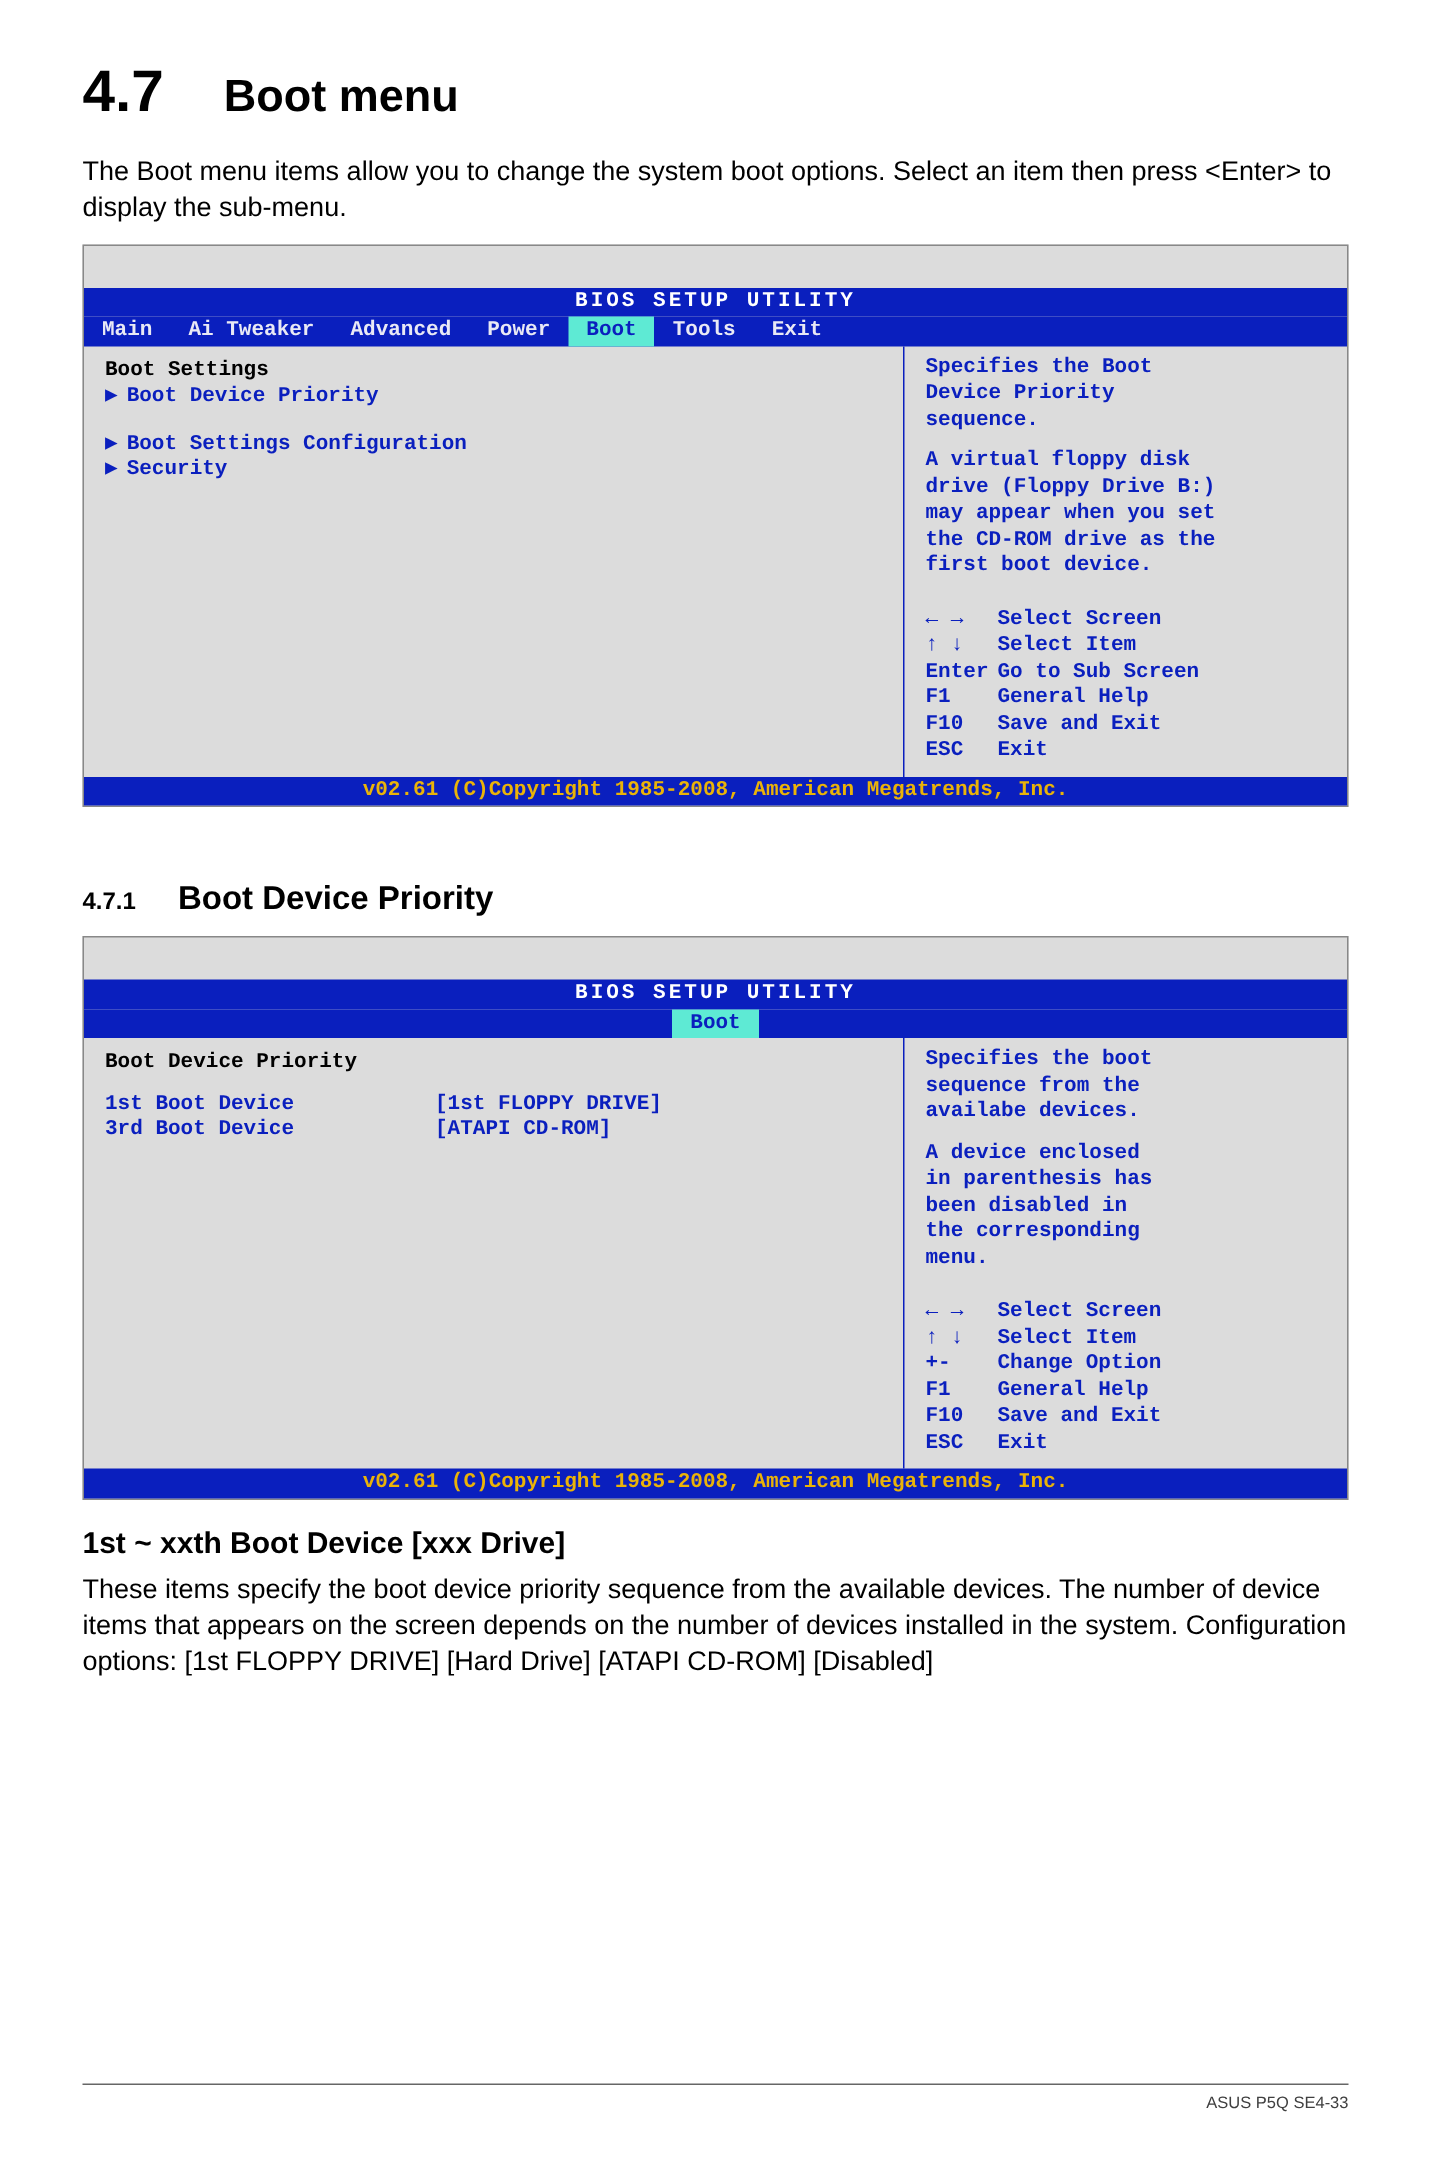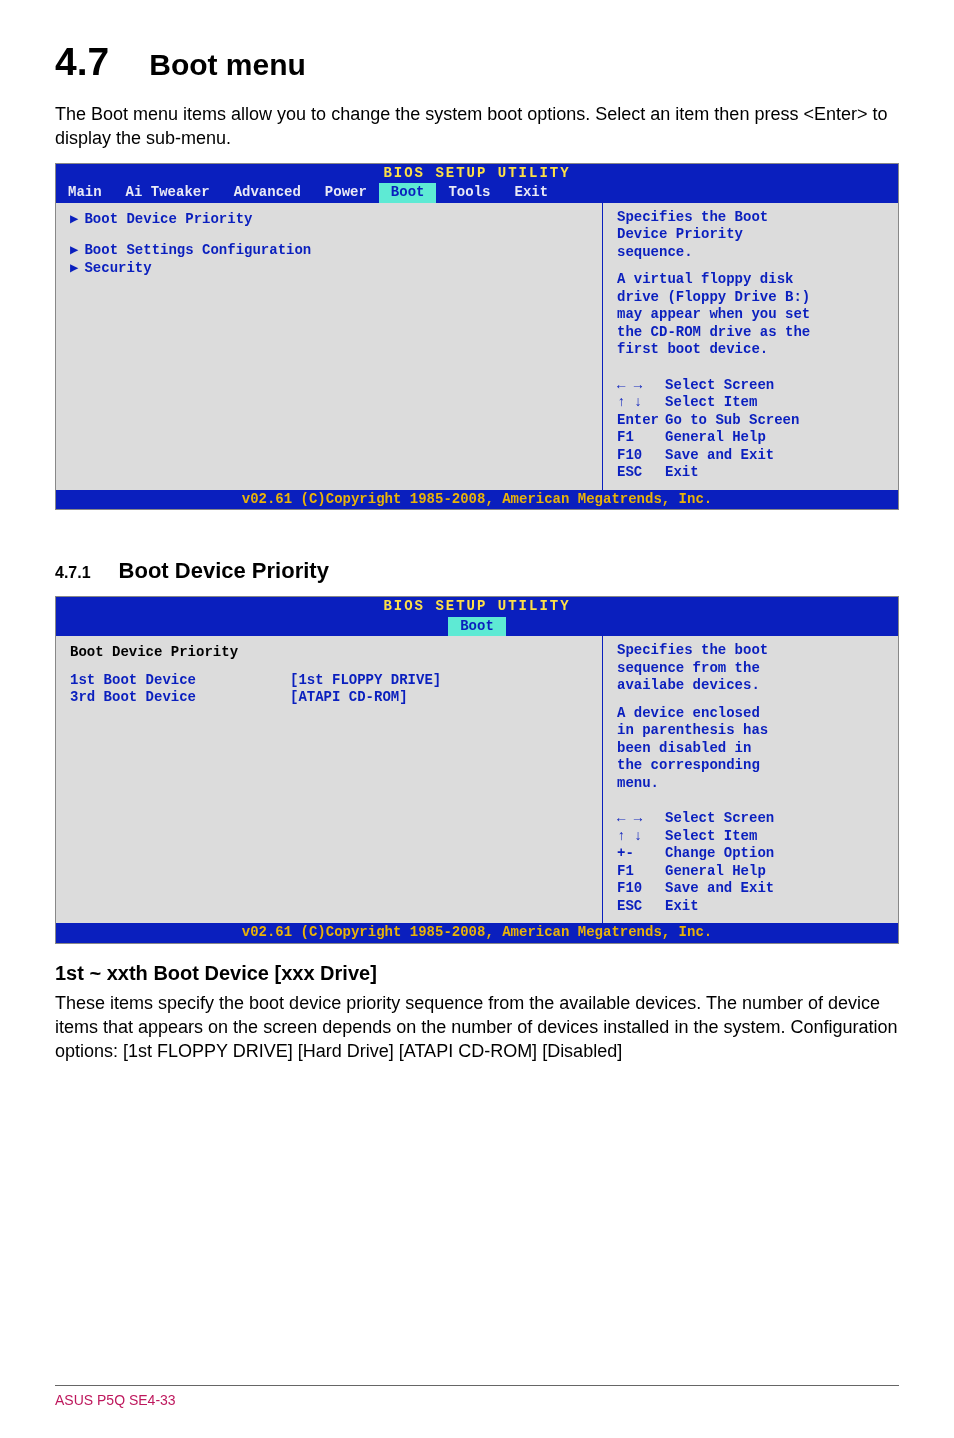--- a/index.html
+++ b/index.html
@@ -22,24 +22,25 @@
     margin-top: 12px;
     border: 1px solid #888;
     background: #dcdcdc;
     font-family: "Courier New", monospace;
     font-weight: bold;
     font-size: 14px;
     line-height: 1.25;
   }
   .bios-title-bar {
     background: #0a1fbe;
-    color: #fde047;
+    color: #ffffff;
     text-align: center;
     padding: 1px 0;
     letter-spacing: 2px;
+    margin-top: 28px;
   }
   .bios-tabs {
     background: #0a1fbe;
     color: #e9e9f5;
     display: flex;
     align-items: center;
   }
   .bios-tab { padding: 1px 12px; }
   .bios-tab.active { background: #5eead4; color: #0a1fbe; }
 
@@ -79,24 +80,24 @@
 
   .h3 { font-size: 20px; font-weight: bold; margin-top: 18px; }
 
   .footer {
     position: absolute;
     left: 55px;
     right: 55px;
     bottom: 30px;
     border-top: 1px solid #666;
     display: flex;
-    justify-content: flex-start;
+    justify-content: flex-end;
     padding-top: 6px;
-    font-size: 14px;
-    color: #be185d;
+    font-size: 11px;
+    color: #404040;
   }
 
   .keys-group { margin-top: 18px; }
 </style>
 </head>
 <body>
 
 <div class="h1-row">
   <span class="h1-num">4.7</span>
   <span class="h1-txt">Boot menu</span>
@@ -110,20 +111,21 @@
     <span class="bios-tab">Main</span>
     <span class="bios-tab">Ai Tweaker</span>
     <span class="bios-tab">Advanced</span>
     <span class="bios-tab">Power</span>
     <span class="bios-tab active">Boot</span>
     <span class="bios-tab">Tools</span>
     <span class="bios-tab">Exit</span>
   </div>
   <div class="bios-body">
     <div class="bios-left">
+      <div class="black">Boot Settings</div>
       <div class="bios-row">
         <span class="arrow glyph">▶</span>
         <span class="blue">Boot Device Priority</span>
       </div>
       <div style="height:14px"></div>
       <div class="bios-row">
         <span class="arrow glyph">▶</span>
         <span class="blue">Boot Settings Configuration</span>
       </div>
       <div class="bios-row">

